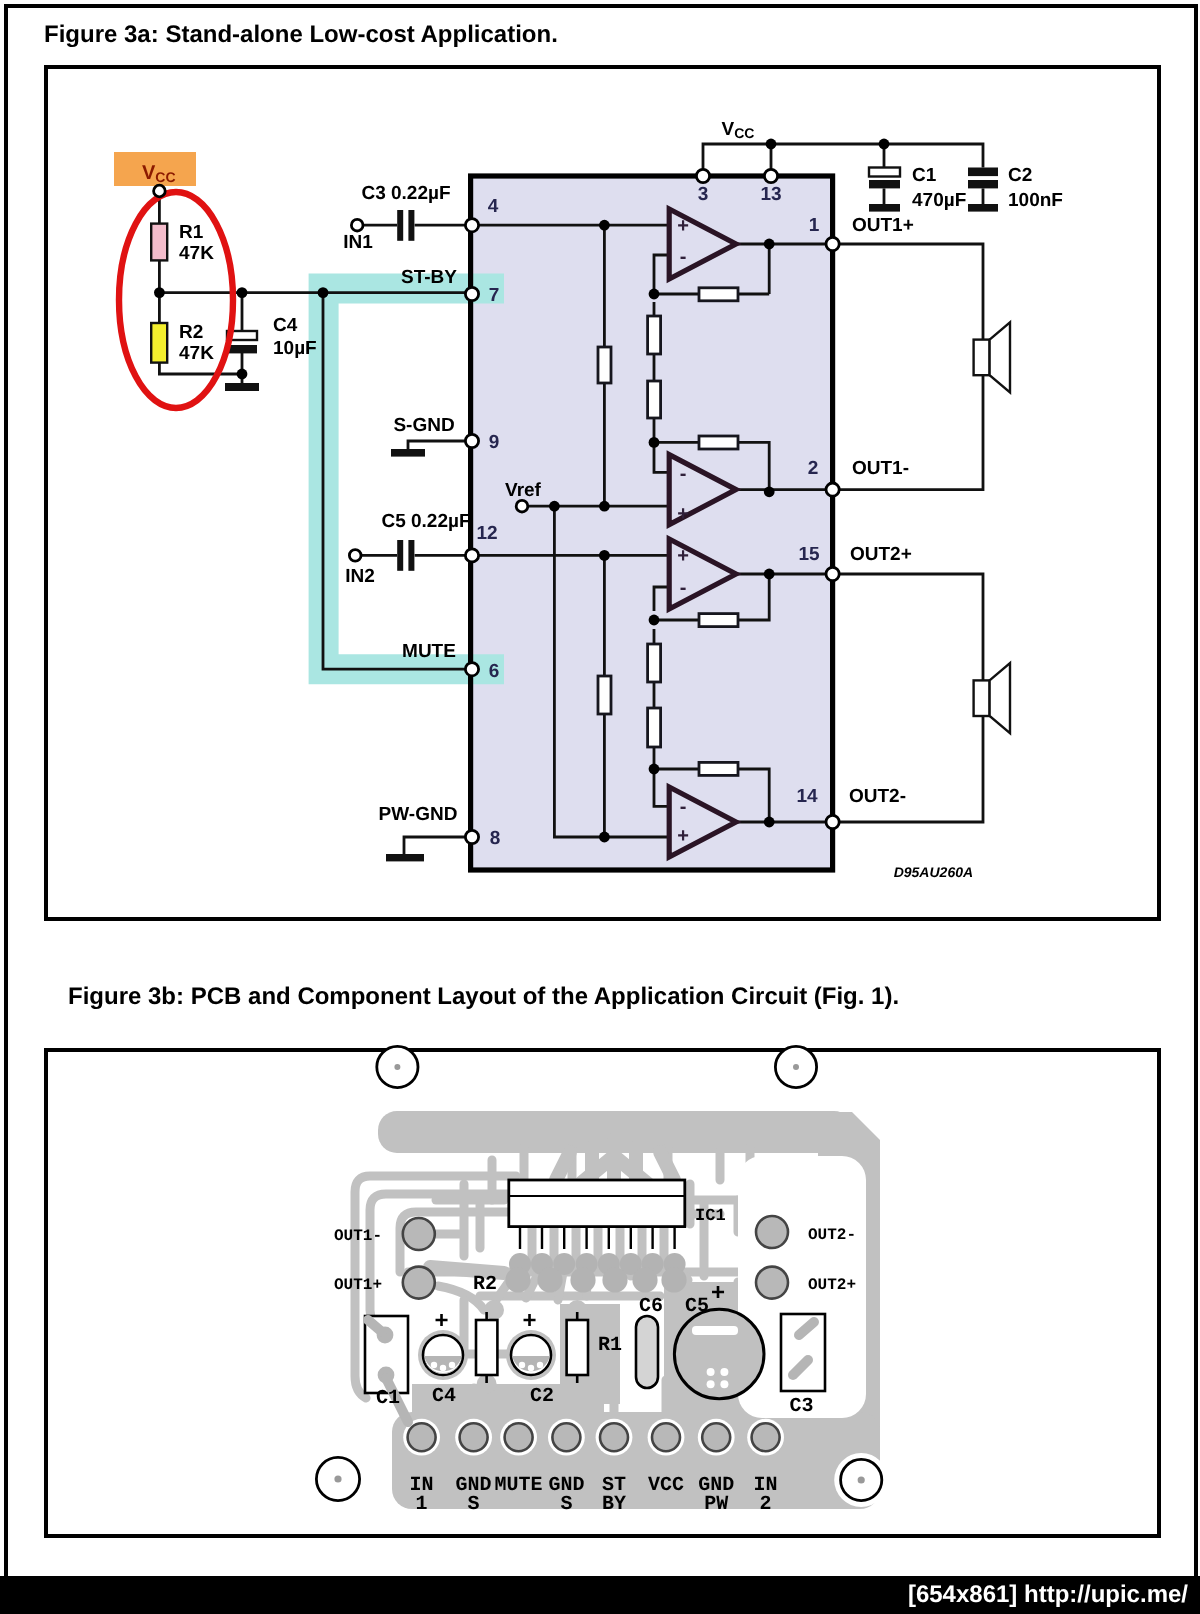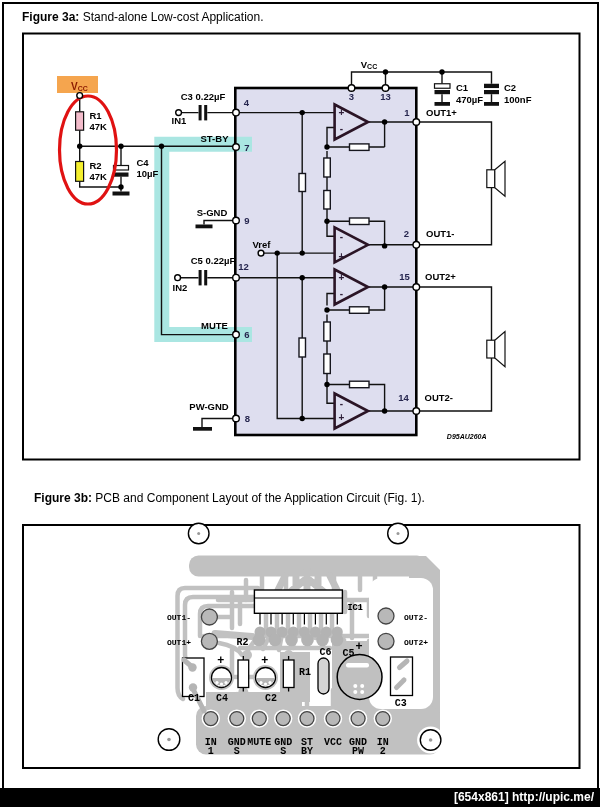--- a/index.html
+++ b/index.html
@@ -1,17 +1,17 @@
 <!DOCTYPE html>
 <html><head>
 <meta charset="utf-8">
 <style>
   html,body{margin:0;padding:0;}
   body{width:600px;height:807px;position:relative;background:#fff;font-family:"Liberation Sans",sans-serif;overflow:hidden;}
-  .t{position:absolute;font-size:12px;color:#000;white-space:nowrap;}
+  .t{position:absolute;font-size:12px;color:#000;white-space:nowrap;font-weight:bold;}
   #pageborder{position:absolute;left:2px;top:2px;width:592.5px;height:784px;border:2.5px solid #000;}
   #bar{position:absolute;left:0;top:788px;width:600px;height:19px;background:#000;}
   #bartxt{position:absolute;top:790px;right:6px;color:#fff;font-size:12px;font-weight:bold;}
 </style>
 </head>
 <body>
 <div id="pageborder"></div>
 <div class="t" style="left:22px;top:9.5px;"><b>Figure 3a:</b> Stand-alone Low-cost Application.</div>
 <div class="t" style="left:34px;top:490.5px;"><b>Figure 3b:</b> PCB and Component Layout of the Application Circuit (Fig. 1).</div>
 <svg id="art" width="600" height="807" viewBox="0 0 600 807" style="position:absolute;left:0;top:0;">

